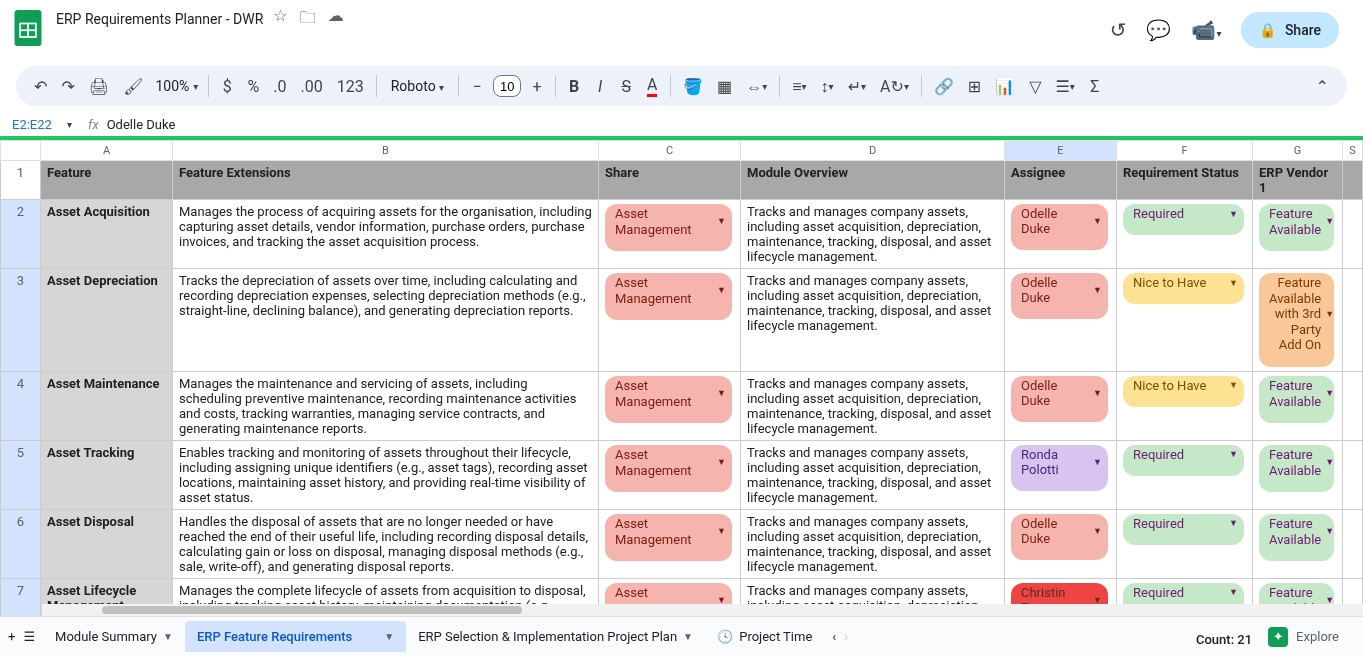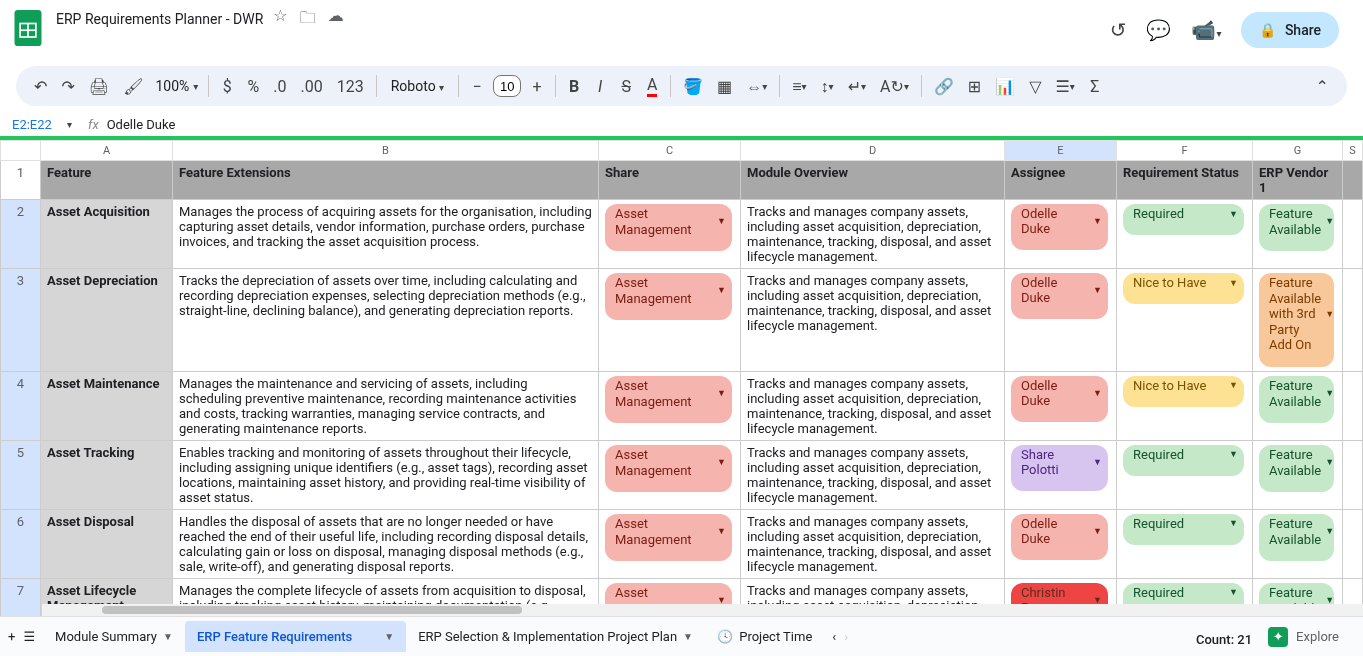--- a/index.html
+++ b/index.html
@@ -49,23 +49,23 @@
 .col-g { width: 90px; }
 .col-h { width: 20px; }
 .feature-cell { background: #d6d6d6; font-weight: bold; }
 .body-row th.rh { background: #d3e3fd; }
 .col-hdr th.sel { background: #d3e3fd; }
 .sel-col { border-left: 1px dashed #1a73e8 !important; border-right: 1px dashed #1a73e8 !important; }
 
 .chip { display: inline-flex; align-items: center; justify-content: space-between; border-radius: 12px; padding: 2px 6px 14px 10px; font-size: 13px; width: calc(100% - 2px); position: relative; }
 .chip .chip-caret { font-size: 9px; margin-left: 4px; }
 .chip-red { background: #f5b5ae; color: #7a1c12; }
-.chip-green { background: #c5e8c8; color: #14532d; }
+.chip-green { background: #c5e8c8; color: #701a75; }
 .chip-yellow { background: #fde293; color: #7a5200; }
-.chip-orange { background: #f8c89a; color: #7a3b00; }
+.chip-orange { background: #f8c89a; color: #7a3b00; text-align: right; }
 .chip-purple { background: #d7c5f0; color: #4b2582; }
 .chip-brown { background: #ef4444; color: #5a2e1a; }
 .chip-multi { line-height: 1.2; }
 
 .bottom-bar { position: absolute; bottom: 0; left: 0; right: 0; height: 40px; border-top: 1px solid #e0e0e0; background: #f9fbfd; display: flex; align-items: center; padding: 0 8px; gap: 8px; }
 .tab { padding: 8px 12px; font-size: 13px; display: flex; align-items: center; gap: 6px; cursor: pointer; border-radius: 4px 4px 0 0; }
 .tab.active { background: #d3e3fd; color: #0b57d0; font-weight: 500; gap: 32px; }
 .tab .tcaret { font-size: 10px; color: #5f6368; }
 .bottom-right { margin-left: auto; display: flex; align-items: flex-end; gap: 16px; padding-right: 16px; }
 .explore-btn { display: flex; align-items: center; gap: 8px; font-size: 13px; color: #5f6368; }
@@ -281,21 +281,21 @@
         <tr class="body-row">
     <th class="rh">5</th>
     <td class="feature-cell">Asset Tracking</td>
     <td>Enables tracking and monitoring of assets throughout their lifecycle, including assigning unique identifiers (e.g., asset tags), recording asset locations, maintaining asset history, and providing real-time visibility of asset status.</td>
     <td><div class="chip chip-red chip-multi">
               <span>Asset Management</span>
               <span class="chip-caret">▼</span>
             </div></td>
     <td>Tracks and manages company assets, including asset acquisition, depreciation, maintenance, tracking, disposal, and asset lifecycle management.</td>
     <td class="sel-col"><div class="chip chip-purple">
-              <span>Share Polotti</span>
+              <span>Ronda Polotti</span>
               <span class="chip-caret">▼</span>
             </div></td>
     <td><div class="chip chip-green">
               <span>Required</span>
               <span class="chip-caret">▼</span>
             </div></td>
     <td><div class="chip chip-green chip-multi">
               <span>Feature Available</span>
               <span class="chip-caret">▼</span>
             </div></td>

